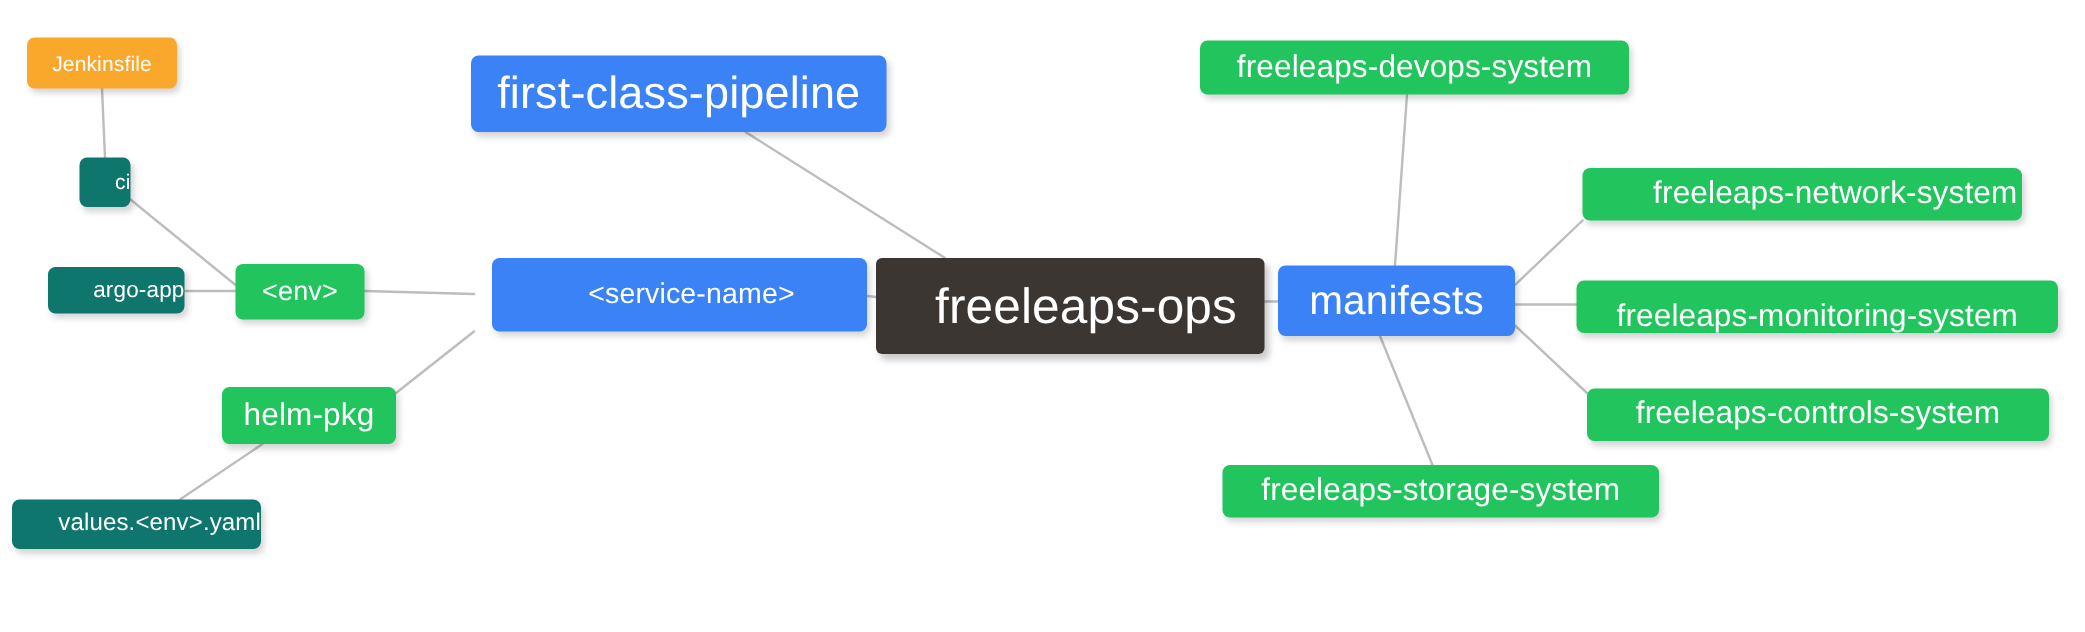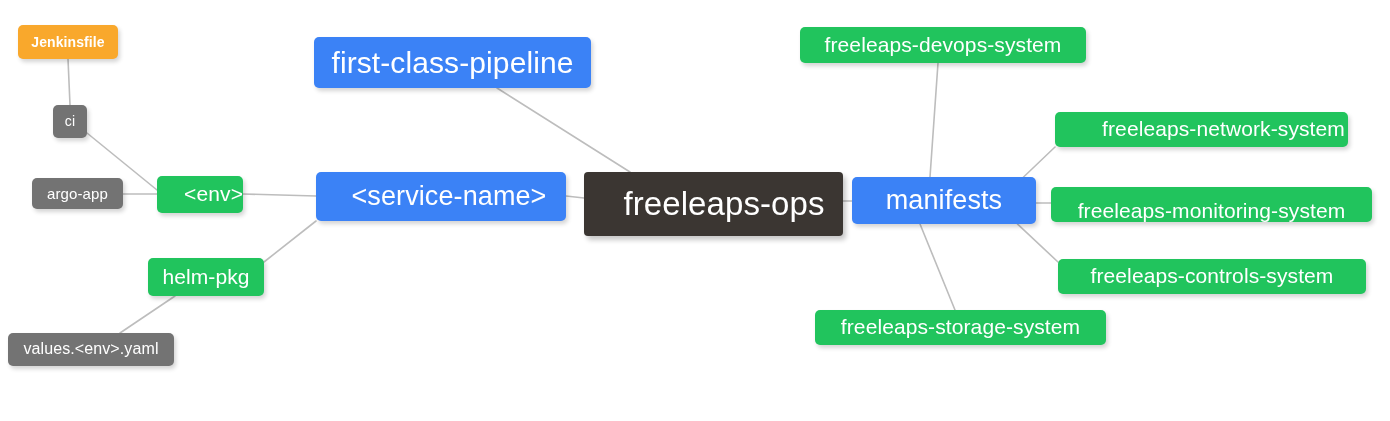--- a/index.html
+++ b/index.html
@@ -39,21 +39,21 @@
     -webkit-font-smoothing: antialiased;
   }
   .node.root {
     border-radius: 4px;
     box-shadow: 3px 4px 5px rgba(0,0,0,0.22);
   }
   .node.blue   { background: #3b82f6; }
   .node.root   { background: #3b3632; padding-left: 21px; }
   .node.green  { background: #21c45d; }
   .node.orange { background: #f9a82c; }
-  .node.red    { background: #737373; }
+  .node.red    { background: #0f766e; justify-content: flex-end; }
 </style>
 </head>
 <body>
 
 <div id="canvas">
   <svg id="edges" viewBox="0 0 1390 421" xmlns="http://www.w3.org/2000/svg">
       <line x1="68" y1="59" x2="70" y2="105" stroke="#bdbdbd" stroke-width="1.6" stroke-linecap="round"></line>
       <line x1="87" y1="133" x2="157" y2="190" stroke="#bdbdbd" stroke-width="1.6" stroke-linecap="round"></line>
       <line x1="123" y1="194" x2="157" y2="194" stroke="#bdbdbd" stroke-width="1.6" stroke-linecap="round"></line>
       <line x1="243" y1="194" x2="316" y2="196" stroke="#bdbdbd" stroke-width="1.6" stroke-linecap="round"></line>
@@ -62,48 +62,48 @@
       <line x1="497" y1="88" x2="630" y2="172" stroke="#bdbdbd" stroke-width="1.6" stroke-linecap="round"></line>
       <line x1="566" y1="196" x2="584" y2="198" stroke="#bdbdbd" stroke-width="1.6" stroke-linecap="round"></line>
       <line x1="843" y1="201" x2="852" y2="201" stroke="#bdbdbd" stroke-width="1.6" stroke-linecap="round"></line>
       <line x1="930" y1="177" x2="938" y2="63" stroke="#bdbdbd" stroke-width="1.6" stroke-linecap="round"></line>
       <line x1="1010" y1="190" x2="1055" y2="147" stroke="#bdbdbd" stroke-width="1.6" stroke-linecap="round"></line>
       <line x1="1010" y1="203" x2="1051" y2="203" stroke="#bdbdbd" stroke-width="1.6" stroke-linecap="round"></line>
       <line x1="1010" y1="217" x2="1058" y2="262" stroke="#bdbdbd" stroke-width="1.6" stroke-linecap="round"></line>
       <line x1="920" y1="224" x2="955" y2="310" stroke="#bdbdbd" stroke-width="1.6" stroke-linecap="round"></line>
     </svg>
   <div id="node-layer">
-      <div class="node orange" style="left: 18px; top: 25px; width: 100px; height: 34px; font-size: 14px; font-weight: bold;">
+      <div class="node orange" style="left: 18px; top: 25px; width: 100px; height: 34px; font-size: 14px;">
         <span>Jenkinsfile</span>
       </div>
       <div class="node red" style="left: 53px; top: 105px; width: 34px; height: 33px; font-size: 14px;">
         <span>ci</span>
       </div>
       <div class="node red" style="left: 32px; top: 178px; width: 91px; height: 31px; font-size: 15px;">
         <span>argo-app</span>
       </div>
-      <div class="node green" style="left: 157px; top: 176px; width: 86px; height: 37px; font-size: 21px; justify-content: flex-end;">
+      <div class="node green" style="left: 157px; top: 176px; width: 86px; height: 37px; font-size: 18px;">
         <span>&lt;env&gt;</span>
       </div>
       <div class="node green" style="left: 148px; top: 258px; width: 116px; height: 38px; font-size: 21px;">
         <span>helm-pkg</span>
       </div>
       <div class="node red" style="left: 8px; top: 333px; width: 166px; height: 33px; font-size: 16px;">
         <span>values.&lt;env&gt;.yaml</span>
       </div>
       <div class="node blue" style="left: 314px; top: 37px; width: 277px; height: 51px; font-size: 30px;">
         <span>first-class-pipeline</span>
       </div>
-      <div class="node blue" style="left: 316px; top: 172px; width: 250px; height: 49px; font-size: 27px; padding-left: 16px;">
+      <div class="node blue" style="left: 328px; top: 172px; width: 250px; height: 49px; font-size: 19px; padding-left: 16px;">
         <span>&lt;service-name&gt;</span>
       </div>
       <div class="node root" style="left: 584px; top: 172px; width: 259px; height: 64px; font-size: 33px;">
         <span>freeleaps-ops</span>
       </div>
-      <div class="node blue" style="left: 852px; top: 177px; width: 184px; height: 47px; font-size: 27px;">
+      <div class="node blue" style="left: 852px; top: 177px; width: 158px; height: 47px; font-size: 27px;">
         <span>manifests</span>
       </div>
       <div class="node green" style="left: 800px; top: 27px; width: 286px; height: 36px; font-size: 21px;">
         <span>freeleaps-devops-system</span>
       </div>
       <div class="node green" style="left: 1055px; top: 112px; width: 293px; height: 35px; font-size: 21px; padding-left: 44px;">
         <span>freeleaps-network-system</span>
       </div>
       <div class="node green" style="left: 1051px; top: 187px; width: 321px; height: 35px; font-size: 21px; align-items: flex-end;">
         <span>freeleaps-monitoring-system</span>

